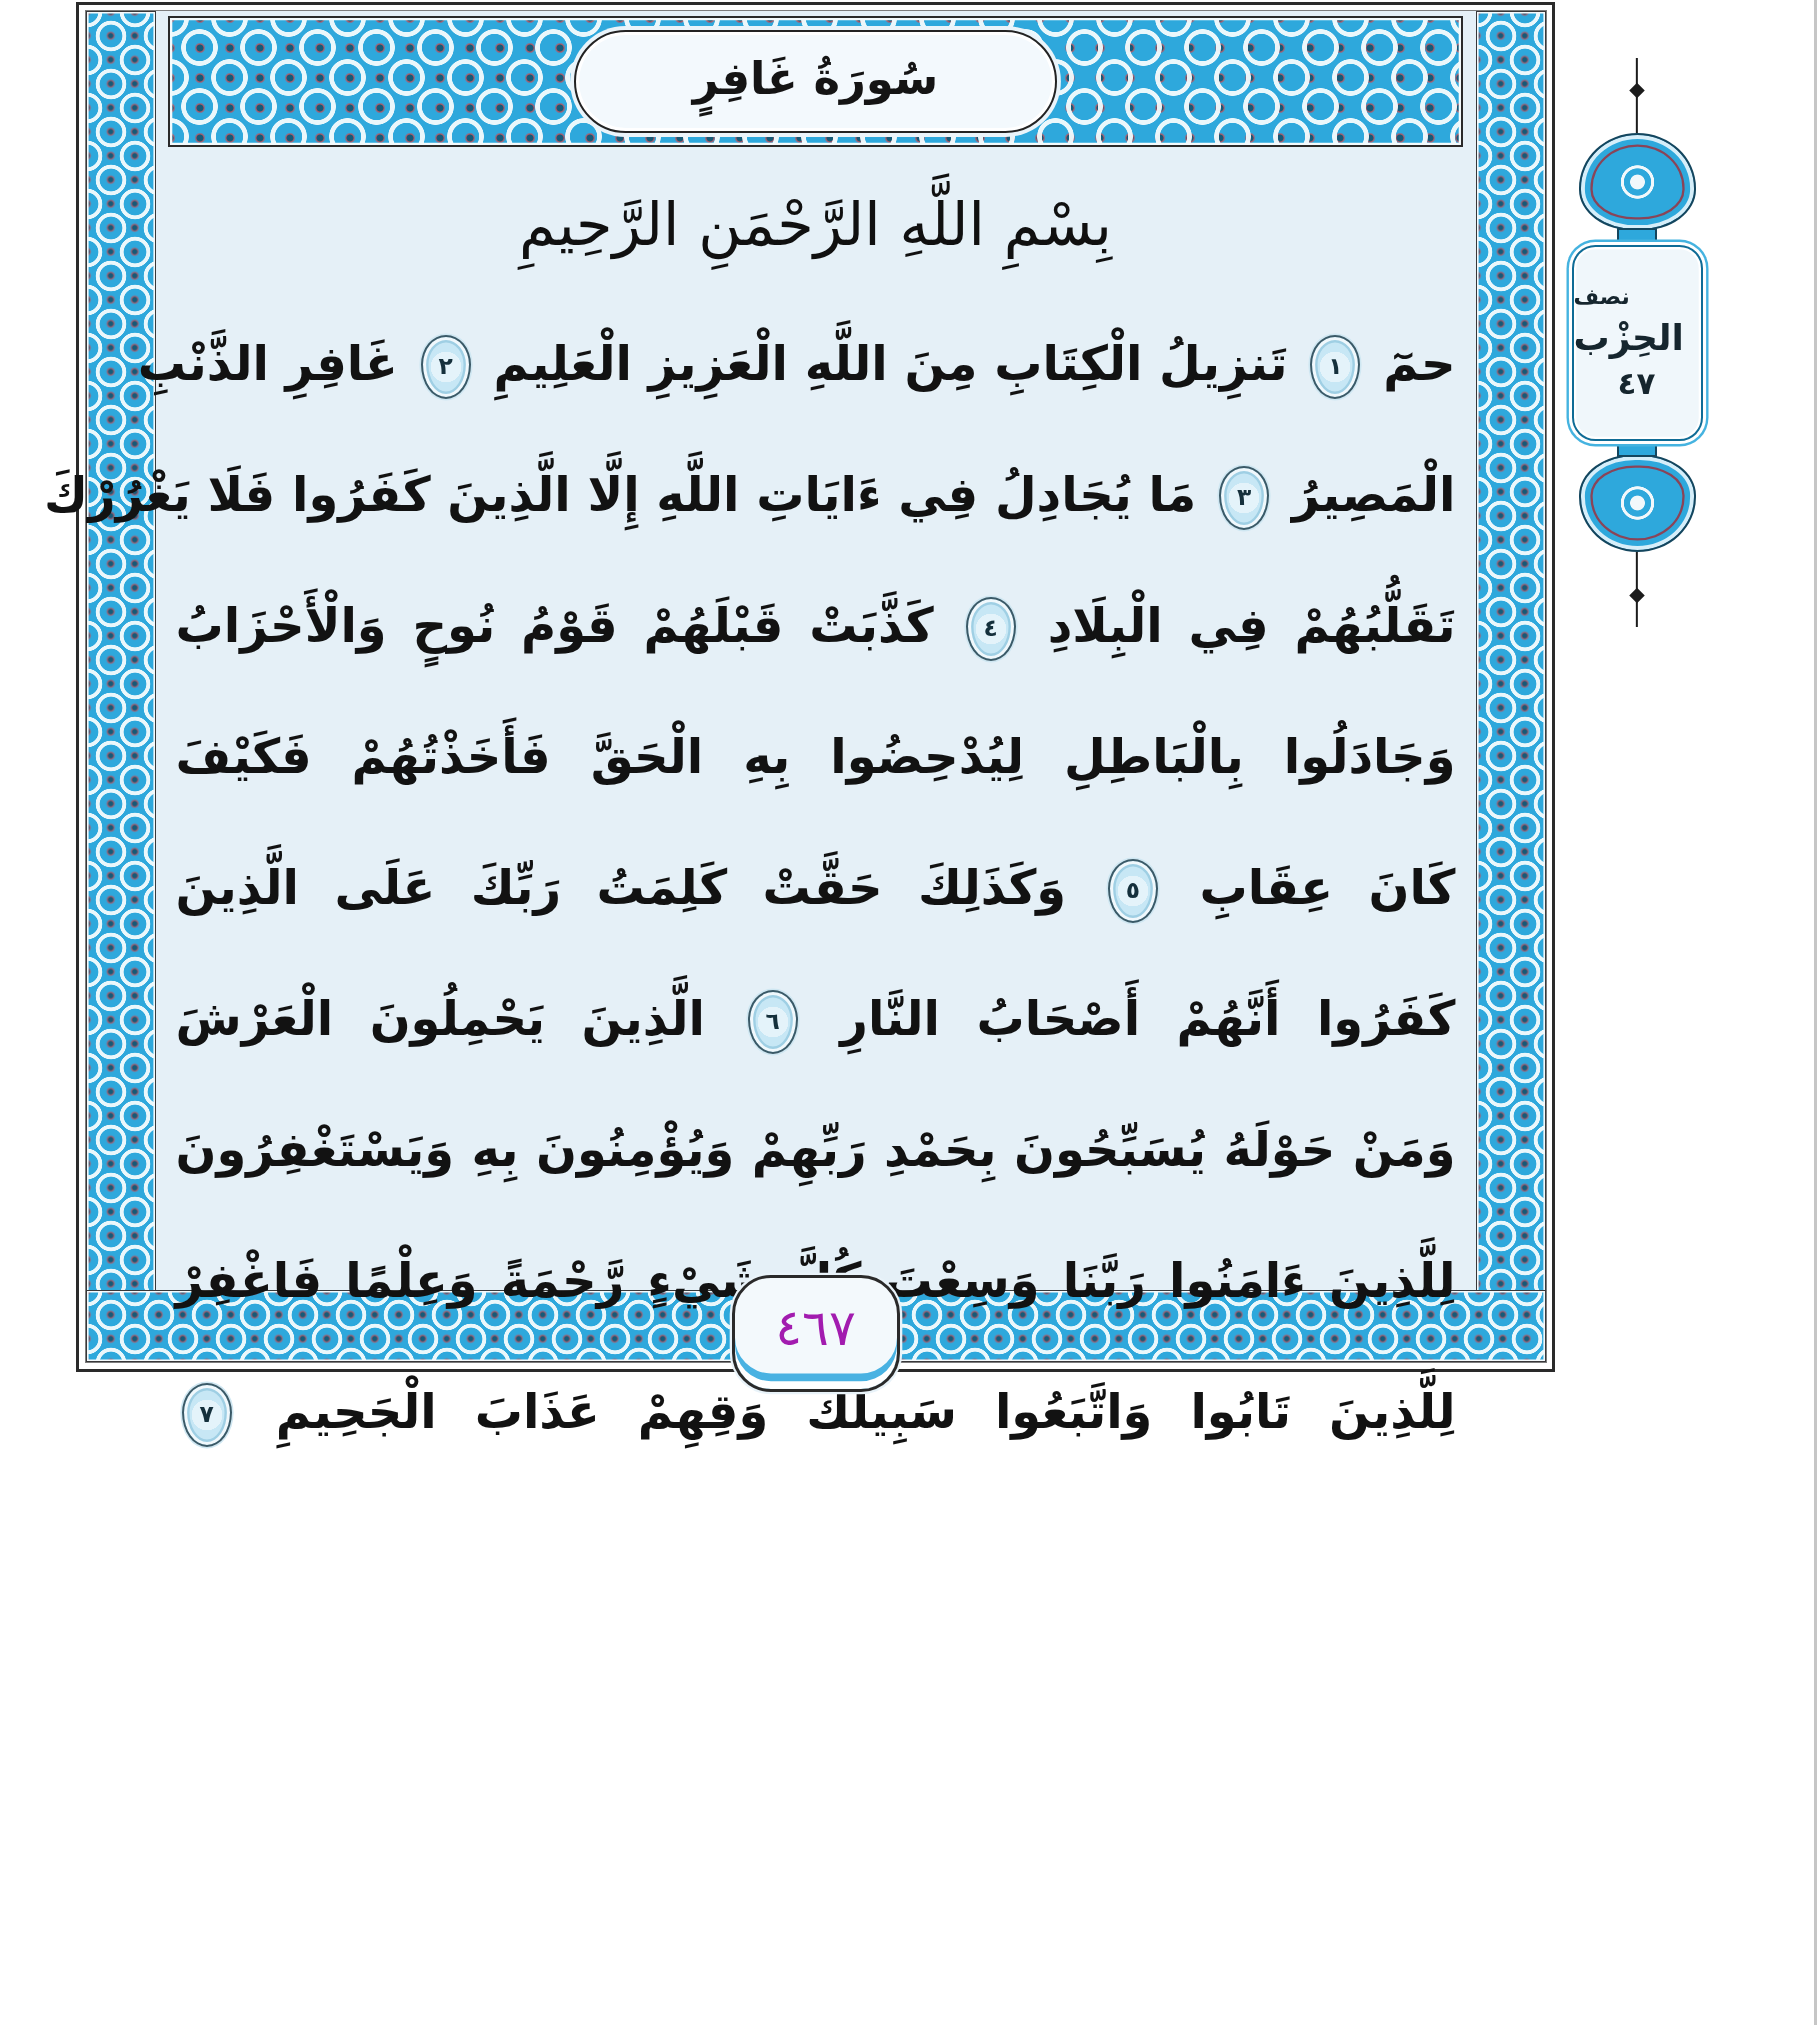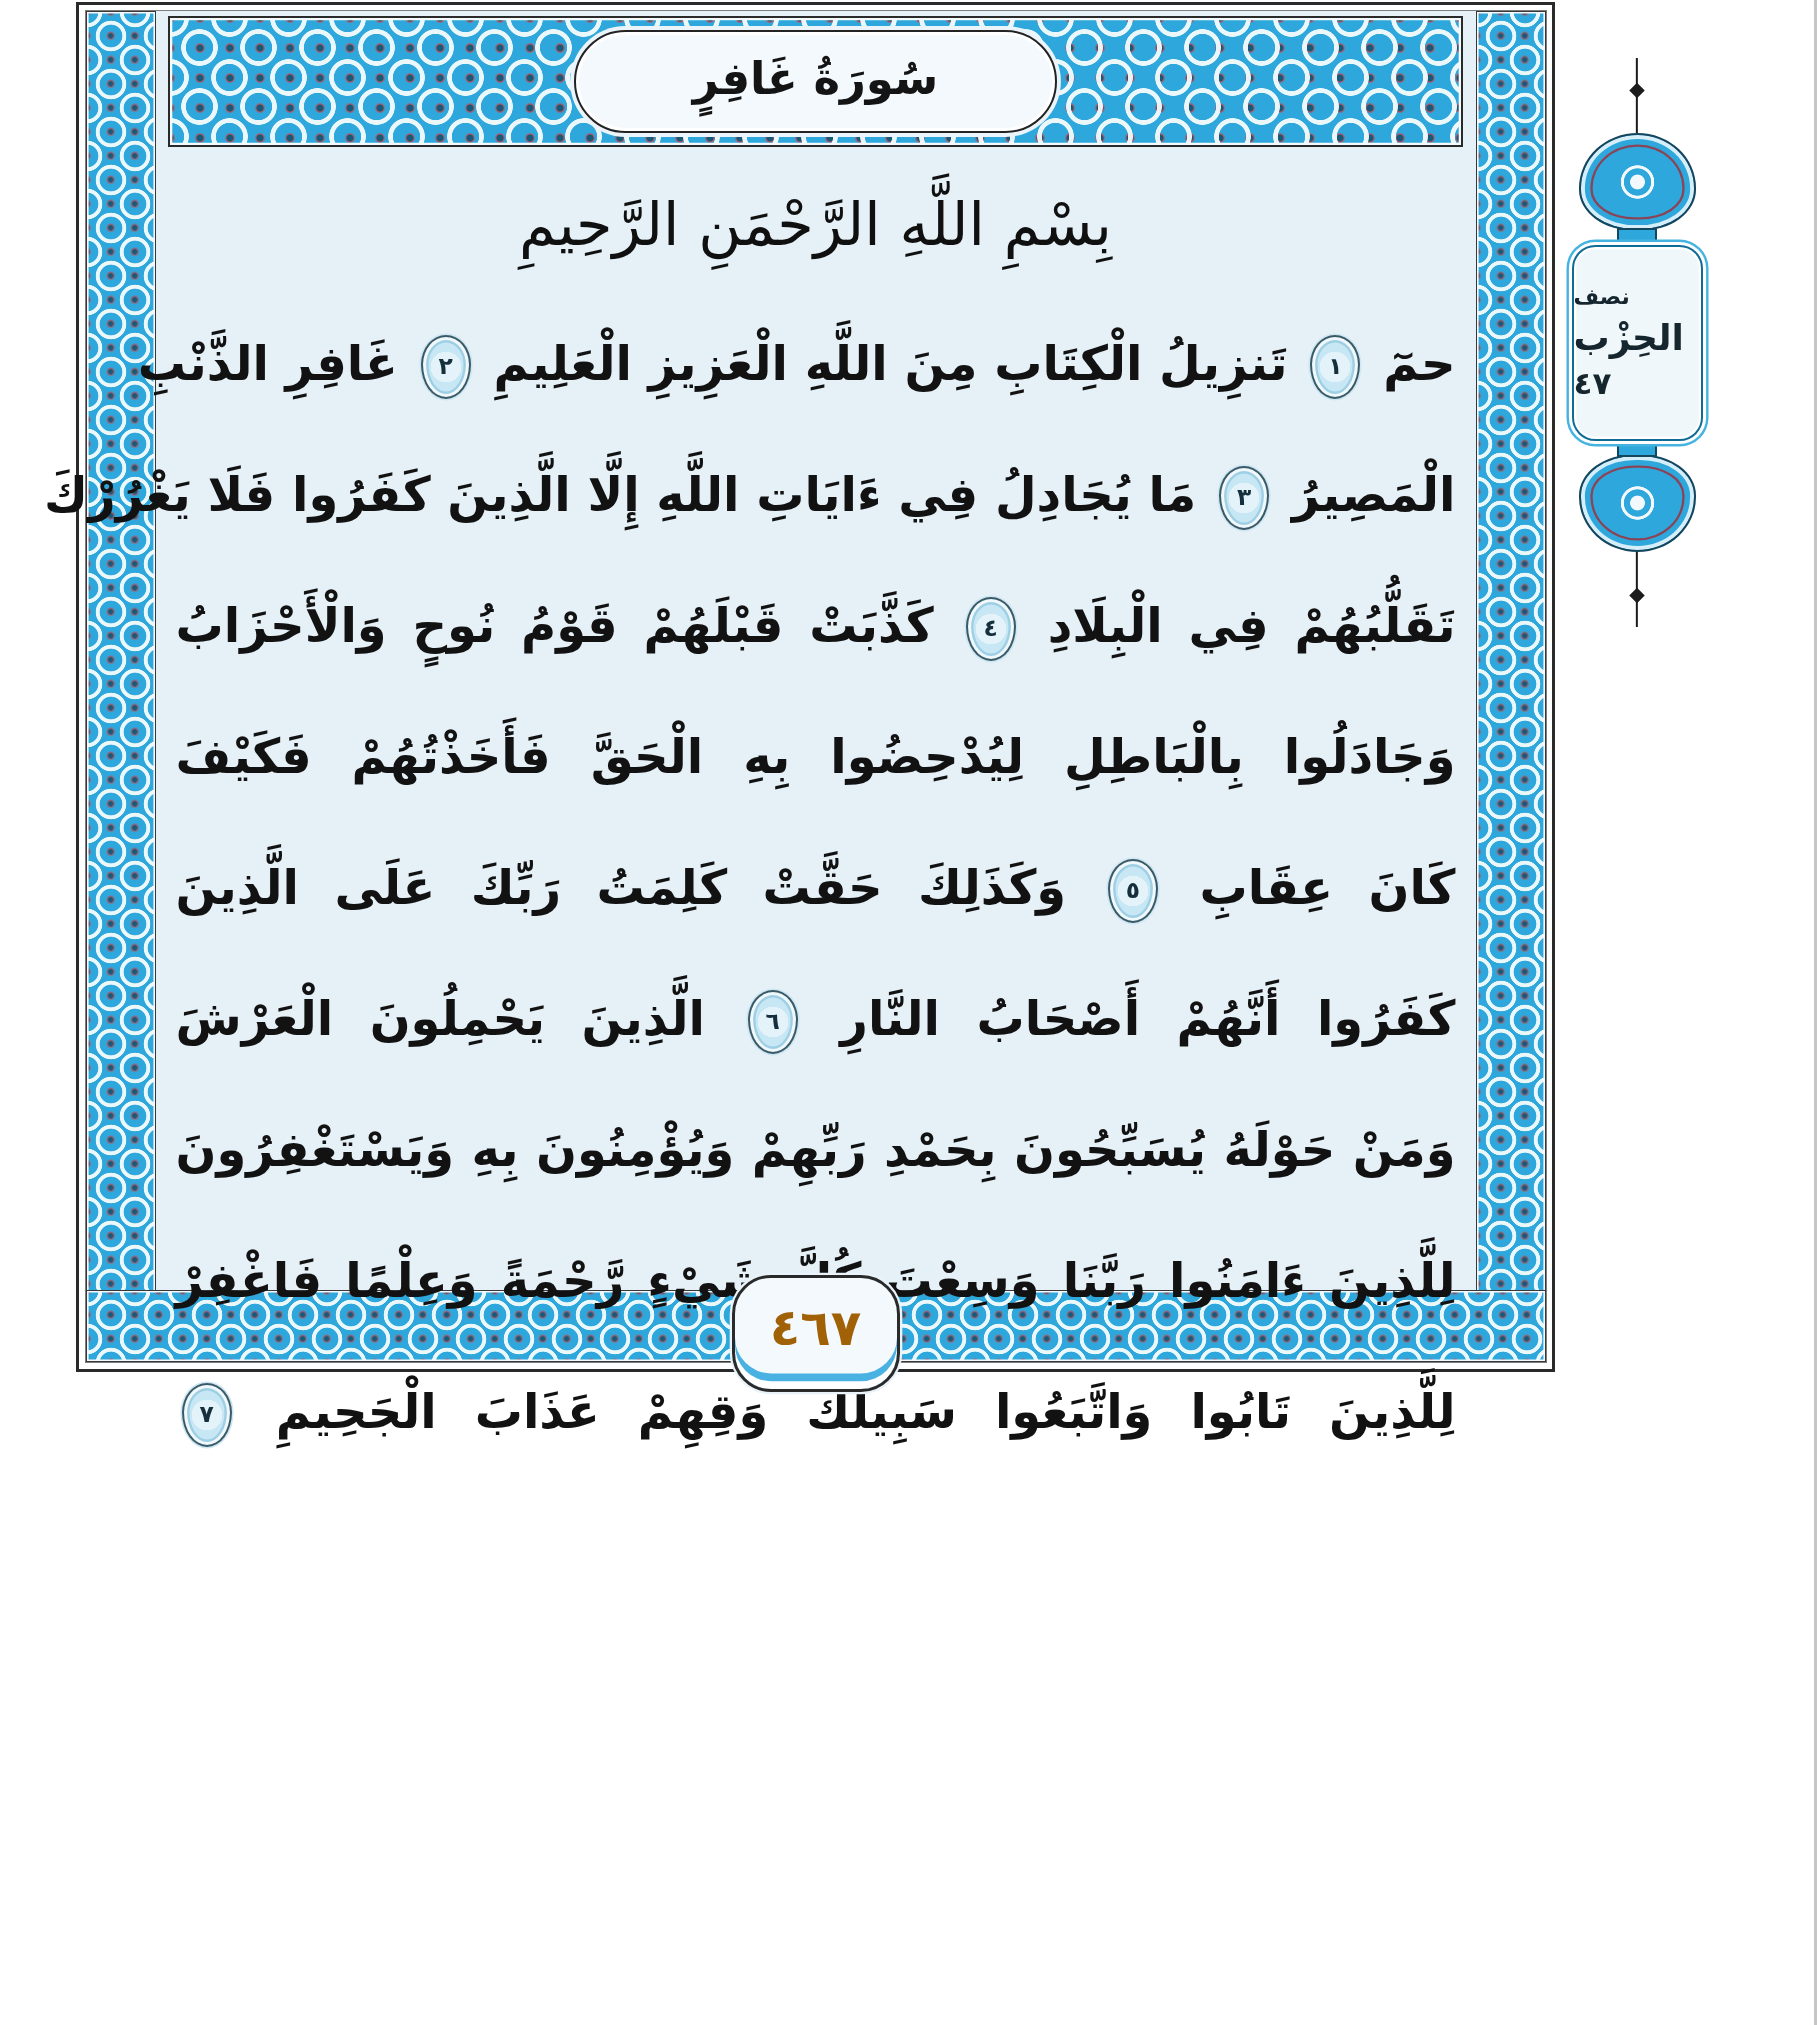--- a/index.html
+++ b/index.html
@@ -88,21 +88,21 @@
   }
 
   
   .page-number-tab{
     position:absolute;left:50%;bottom:-30px;transform:translateX(-50%);
     width:168px;height:117px;box-sizing:border-box;
     background:#f3f9fc;border:3.1px solid #2a2a2a;border-radius:39px;
     box-shadow:inset 0 -7.8px 0 #ffffff, inset 0 -15.6px 0 #49b2e2, 0 0 0 2.3px #e9f3f9;
     display:flex;align-items:center;justify-content:center;z-index:5;
   }
-  .page-number{font-size:50px;font-weight:bold;color:#a16207;padding-bottom:11px;}
+  .page-number{font-size:50px;font-weight:normal;color:#a21caf;padding-bottom:11px;}
 
   
   .hizb-medallion{
     position:absolute;left:1562px;top:58px;width:150px;height:569px;
     display:flex;flex-direction:column;align-items:center;
   }
   .finial{position:relative;width:100%;height:78px;}
   .finial .stem{position:absolute;left:50%;top:0;bottom:0;width:2.3px;background:#1c1c1c;transform:translateX(-50%);}
   .finial .diamond{position:absolute;left:50%;width:11px;height:11px;background:#1c1c1c;transform:translate(-50%,0) rotate(45deg);}
   .finial-top .diamond{top:26.5px;}
@@ -118,21 +118,21 @@
   .hizb-neck{width:36px;height:15.6px;background:#2ea8dc;border:2.3px solid #14465e;flex:none;margin:-3.1px 0;z-index:1;}
   .hizb-cartouche{
     width:131px;height:196px;box-sizing:border-box;flex:none;z-index:2;
     background:#f0f7fb;border:2.3px solid #0f6c96;border-radius:23.4px;
     box-shadow:0 0 0 3.1px #ffffff, 0 0 0 5.5px #45b3e0, inset 0 0 0 2.3px #ffffff;
     display:flex;flex-direction:column;align-items:flex-end;justify-content:center;gap:7.8px;
     direction:rtl;color:#16262e;
   }
   .hizb-label-top{font-size:22px;font-weight:bold;}
   .hizb-label-main{font-size:36px;font-weight:bold;}
-  .hizb-number{font-size:31px;font-weight:bold;}
+  .hizb-number{font-size:31px;font-weight:bold;margin-left:44px;}
 </style>
 </head>
 <body>
 
 <div class="mushaf-frame">
   <div class="frame-inner">
 
     <div class="band band-left"></div>
     <div class="band band-right"></div>
     <div class="band band-bottom"></div>

